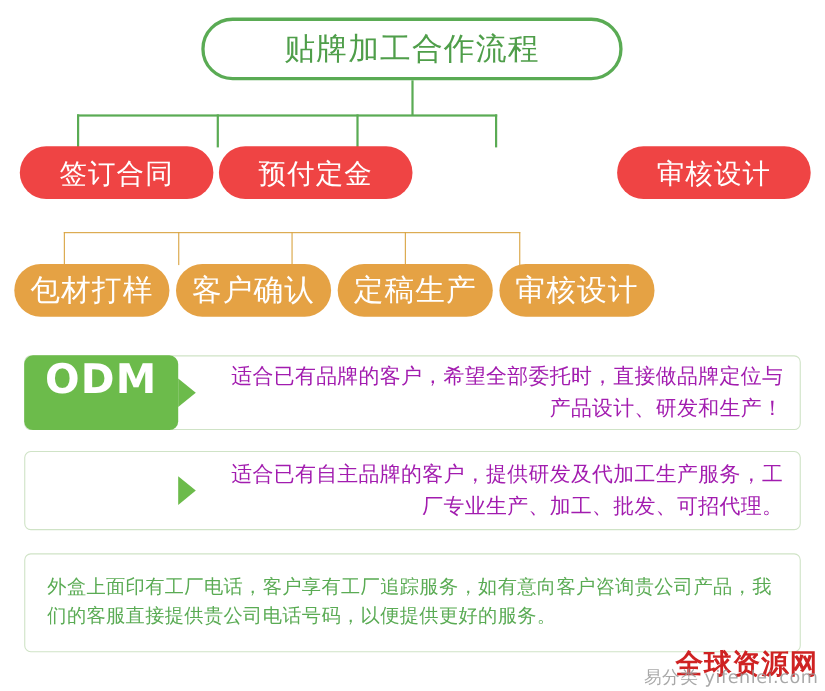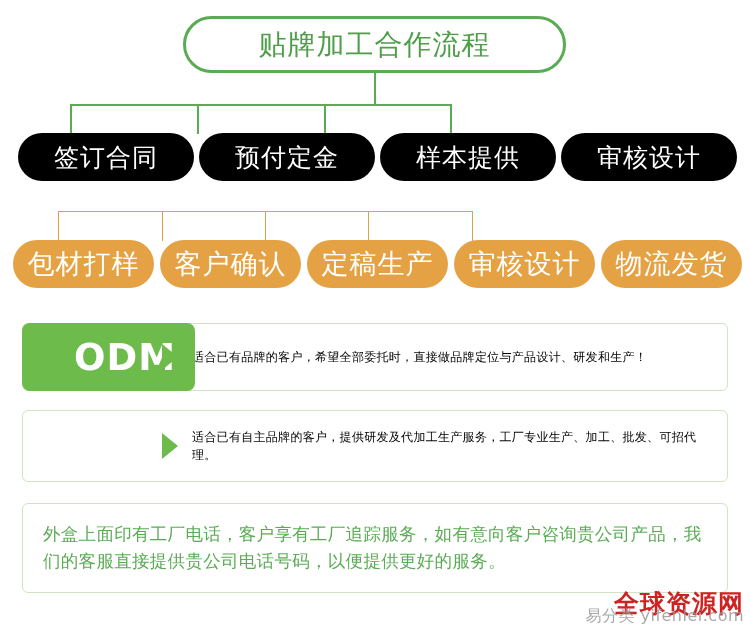--- a/index.html
+++ b/index.html
@@ -36,66 +36,66 @@
 
   
   .pill{
     position:absolute;
     height:48px;
     border-radius:24px;
     display:flex;align-items:center;justify-content:center;
     color:#ffffff;
     box-sizing:border-box;
   }
-  .pill-green{background:#000000;font-size:25px;letter-spacing:1px;}
+  .pill-green{background:#ef4444;font-size:25px;letter-spacing:1px;}
   .pill-orange{background:#e5a244;font-size:27px;letter-spacing:1px;}
 
   
   .mblock{position:absolute;left:22px;width:706px;}
   .mbox{
     position:absolute;left:0;top:0;
     width:706px;height:100%;
     border:1px solid #cfe3c6;
     border-radius:6px;
     box-sizing:border-box;
     background:#ffffff;
   }
   .mlabel{
     position:absolute;left:0;top:0;
     width:140px;height:100%;
     background:#6cbb4b;
     border-radius:8px;
-    display:flex;align-items:center;justify-content:center;
+    display:flex;align-items:flex-start;justify-content:center;
     color:#ffffff;
     font-size:37px;
     font-weight:bold;
     letter-spacing:1px;
     z-index:2;
-    padding-left:33px;
   }
   .marrow{
     position:absolute;
     left:140px;
     top:50%;
     transform:translateY(-50%);
     width:0;height:0;
     border-top:13px solid transparent;
     border-bottom:13px solid transparent;
     border-left:16px solid #6cbb4b;
     z-index:2;
   }
   .mtext{
     position:absolute;
     left:170px;top:50%;
     transform:translateY(-50%);
     width:520px;
-    color:#000000;
-    font-size:12px;
+    color:#a21caf;
+    font-size:19px;
     line-height:1.52;
     letter-spacing:0.3px;
+    text-align:right;
   }
 
   
   .note{
     position:absolute;
     left:22px;top:503px;width:706px;height:90px;
     border:1px solid #cfe3c6;
     border-radius:6px;
     box-sizing:border-box;
     background:#ffffff;
@@ -149,23 +149,20 @@
   <div class="line" style="left:197px;top:104px;width:2px;height:30px;"></div>
   <div class="line" style="left:324px;top:104px;width:2px;height:30px;"></div>
   <div class="line" style="left:450px;top:104px;width:2px;height:30px;"></div>
 
   <div class="pill pill-green" style="left:18px;top:133px;width:176px;">
     <span>签订合同</span>
   </div>
   <div class="pill pill-green" style="left:199px;top:133px;width:176px;">
     <span>预付定金</span>
   </div>
-  <div class="pill pill-green" style="left:380px;top:133px;width:176px;">
-    <span>样本提供</span>
-  </div>
   <div class="pill pill-green" style="left:561px;top:133px;width:176px;text-align:center;">
     <span>审核设计</span>
   </div>
 
   <div class="line-o" style="left:58px;top:211px;width:415px;height:1px;"></div>
   <div class="line-o" style="left:58px;top:211px;width:1px;height:30px;"></div>
   <div class="line-o" style="left:162px;top:211px;width:1px;height:30px;"></div>
   <div class="line-o" style="left:265px;top:211px;width:1px;height:30px;"></div>
   <div class="line-o" style="left:368px;top:211px;width:1px;height:30px;"></div>
   <div class="line-o" style="left:472px;top:211px;width:1px;height:30px;"></div>
@@ -174,23 +171,20 @@
     <span>包材打样</span>
   </div>
   <div class="pill pill-orange" style="left:160px;top:240px;width:141px;">
     <span>客户确认</span>
   </div>
   <div class="pill pill-orange" style="left:307px;top:240px;width:141px;">
     <span>定稿生产</span>
   </div>
   <div class="pill pill-orange" style="left:454px;top:240px;width:141px;">
     <span>审核设计</span>
-  </div>
-  <div class="pill pill-orange" style="left:601px;top:240px;width:141px;">
-    <span>物流发货</span>
   </div>
 
   <div class="mblock" style="top:323px;height:68px;">
     <div class="mbox"></div>
     <div class="mlabel">
       <span>ODM</span>
     </div>
     <div class="marrow"></div>
     <div class="mtext">适合已有品牌的客户，希望全部委托时，直接做品牌定位与产品设计、研发和生产！</div>
   </div>

